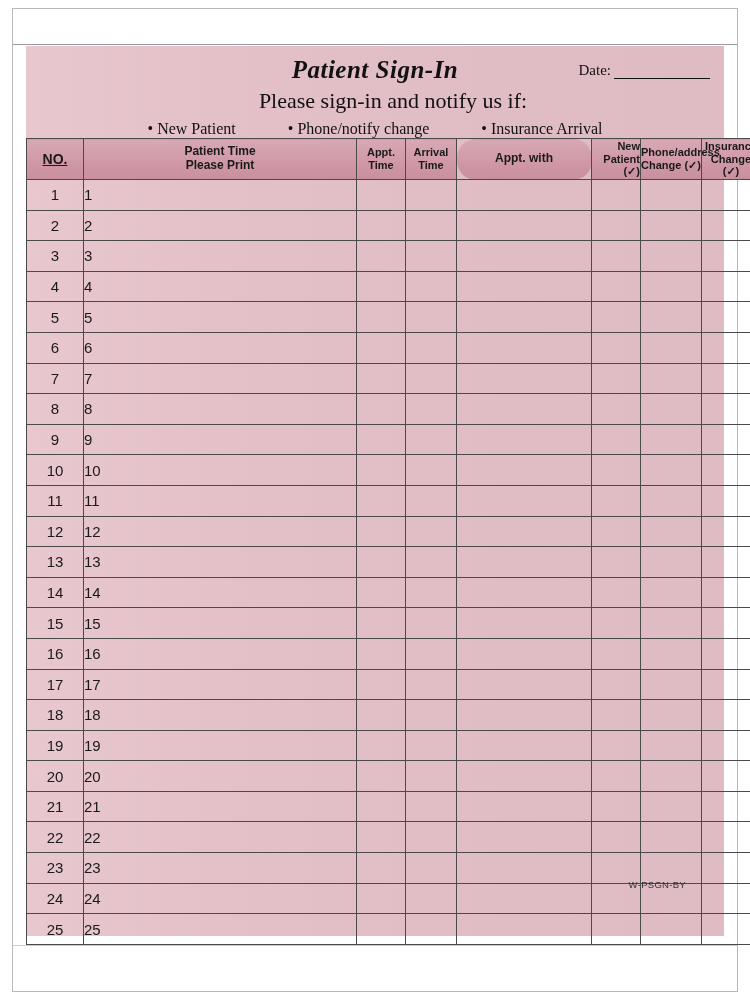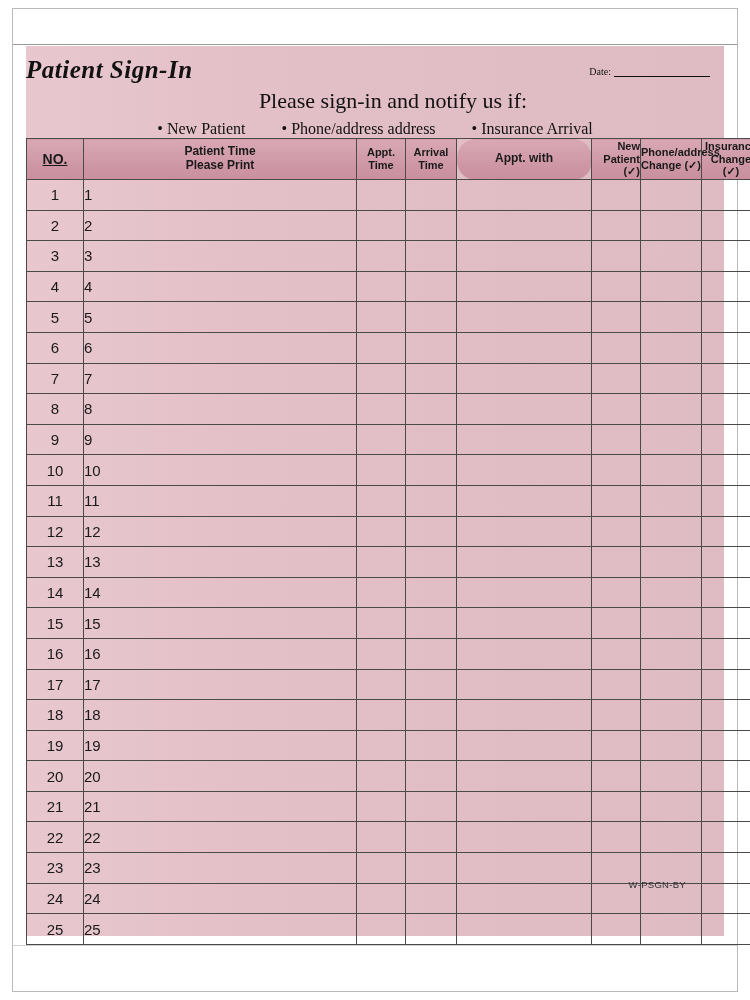--- a/index.html
+++ b/index.html
@@ -50,33 +50,33 @@
     background: linear-gradient(to right, #e8c7ce 0%, #e3bfc7 35%, #e0bcc4 70%, #dfbcc4 100%);
     box-sizing: border-box;
   }
   .header {
     position: relative;
     padding: 6px 0 2px 0;
     height: 92px;
     box-sizing: border-box;
   }
   .title {
-    text-align: left;
+    text-align: center;
     font-size: 25px;
     font-weight: bold;
     font-style: italic;
     letter-spacing: 0.5px;
     margin: 4px 0 0 0;
     color: #111;
   }
   .date-wrap {
     position: absolute;
     right: 14px;
     top: 16px;
-    font-size: 10px;
+    font-size: 15px;
     color: #111;
     display: flex;
     align-items: flex-end;
   }
   .date-label {
     font-family: "Liberation Serif", serif;
   }
   .date-line {
     display: inline-block;
     width: 96px;
@@ -87,21 +87,21 @@
   .subtitle {
     text-align: center;
     font-size: 22px;
     margin-top: 4px;
     color: #111;
     padding-left: 36px;
   }
   .bullets {
     display: flex;
     justify-content: center;
-    gap: 36px;
+    gap: 52px;
     font-size: 16px;
     margin-top: 6px;
     color: #111;
   }
   .bullet {
     white-space: nowrap;
   }
   
   table.signin {
     border-collapse: collapse;
@@ -181,21 +181,21 @@
 
     <div class="header">
       <div class="date-wrap">
         <span class="date-label">Date:</span>
         <span class="date-line"></span>
       </div>
       <div class="title">Patient Sign-In</div>
       <div class="subtitle">Please sign-in and notify us if:</div>
       <div class="bullets">
         <span class="bullet">• New Patient</span>
-        <span class="bullet">• Phone/address address</span>
+        <span class="bullet">• Phone/notify change</span>
         <span class="bullet">• Insurance Arrival</span>
       </div>
     </div>
 
     <table class="signin">
       <thead>
         <tr>
           <th class="col-no">NO.</th>
           <th class="col-name">
             <div>Patient Time</div>

